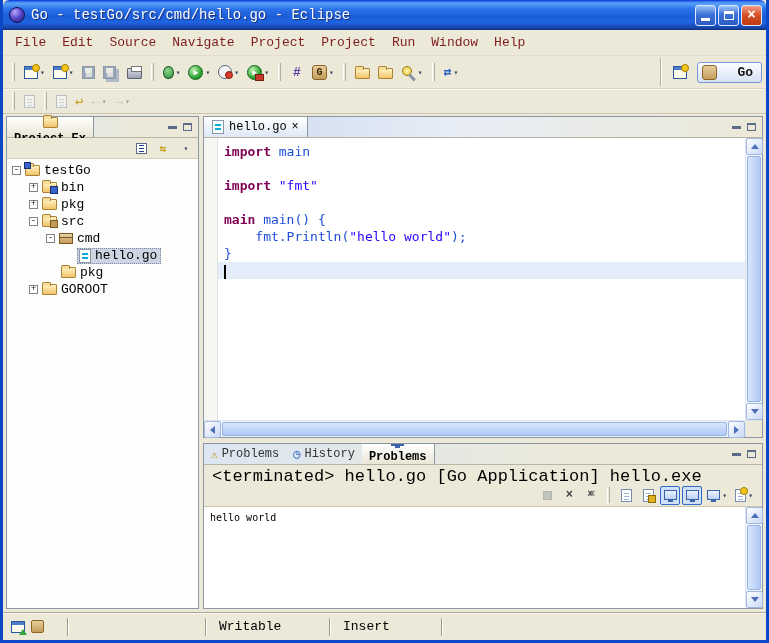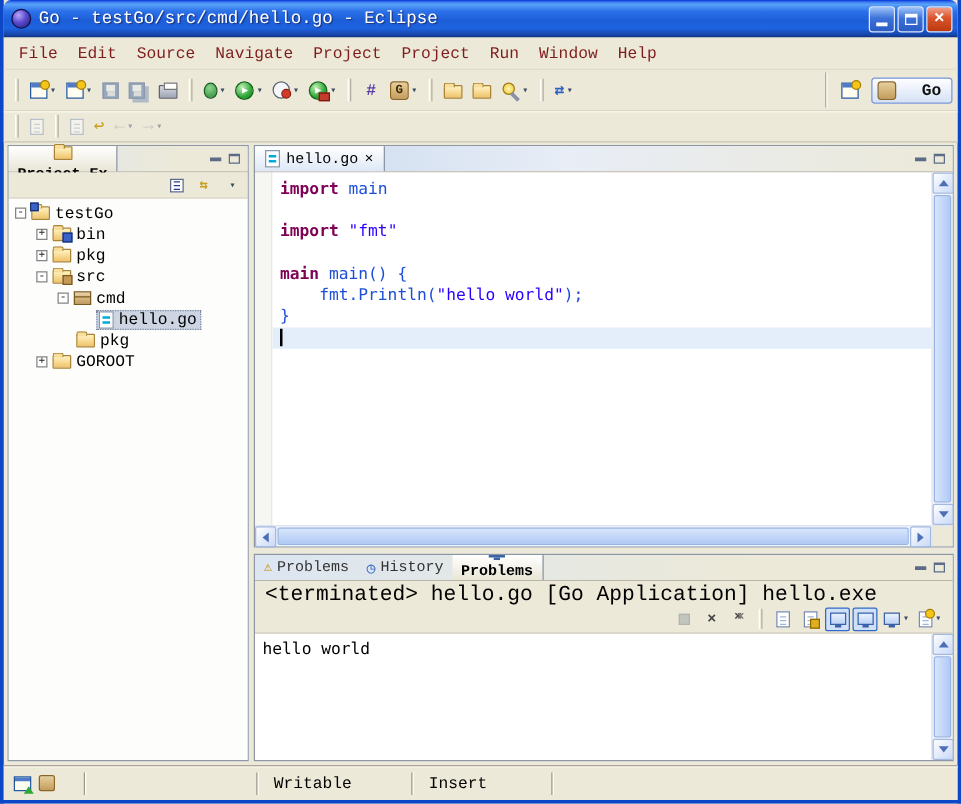--- a/index.html
+++ b/index.html
@@ -169,21 +169,21 @@
   .xg { font-size:12px; font-weight:bold; color:#444; line-height:12px; }
   .xg.small { font-size:10px; }
   .xg.o { margin-left:-4px; color:#777; }
   .ic-page { width:11px; height:13px; background:#fff; border:1px solid #7A8BB0; position:relative; }
   .ic-page::before { content:''; position:absolute; left:2px; right:2px; top:3px; height:1px; background:#9FB4D8; box-shadow:0 3px 0 #9FB4D8,0 6px 0 #9FB4D8; }
   .ic-page.lock::after { content:''; position:absolute; right:-3px; bottom:-2px; width:6px; height:6px; background:#E0B020; border:1px solid #8A6A00; }
   .ic-page.star::after { content:''; position:absolute; right:-3px; top:-3px; width:6px; height:6px; background:#F5C518; border-radius:50%; border:1px solid #A87E00; }
   .ic-mon { width:13px; height:10px; border:1px solid #3A62A8; background:linear-gradient(#EAF2FF,#BCD2F4); position:relative; }
   .ic-mon::after { content:''; position:absolute; left:3px; right:3px; bottom:-3px; height:2px; background:#3A62A8; }
   .con-out { flex:1; display:flex; min-height:0; }
-  .con-text { flex:1; background:#fff; font-family:"DejaVu Sans Mono",monospace; font-size:13px; padding:5px 0 0 6px; cursor:text; }
+  .con-text { flex:1; background:#fff; font-family:"DejaVu Sans Mono",monospace; font-size:10px; padding:5px 0 0 6px; cursor:text; }
   .tab-ic-warn { color:#C98A00; font-size:11px; }
   .tab-ic-hist { color:#2B62C4; font-size:12px; }
   .tsep { width:3px; height:16px; margin:0 4px; border-left:1px solid #fff; border-right:1px solid #B3AF9E; }
 
   
   .statusbar { height:28px; flex:none; background:#ECE9D8; border-top:1px solid #ACA899;
     box-shadow:inset 0 1px 0 #FBF9F0; display:flex; align-items:center; font-size:13px; padding:0 4px; }
   .sb-icons { display:flex; gap:6px; align-items:center; width:58px; padding-left:4px; }
   .ic-fastview { width:14px; height:12px; background:#FFFDEF; border:1px solid #26589E; position:relative; }
   .ic-fastview::before { content:''; position:absolute; left:0; right:0; top:0; height:3px; background:#4E7BC8; }

